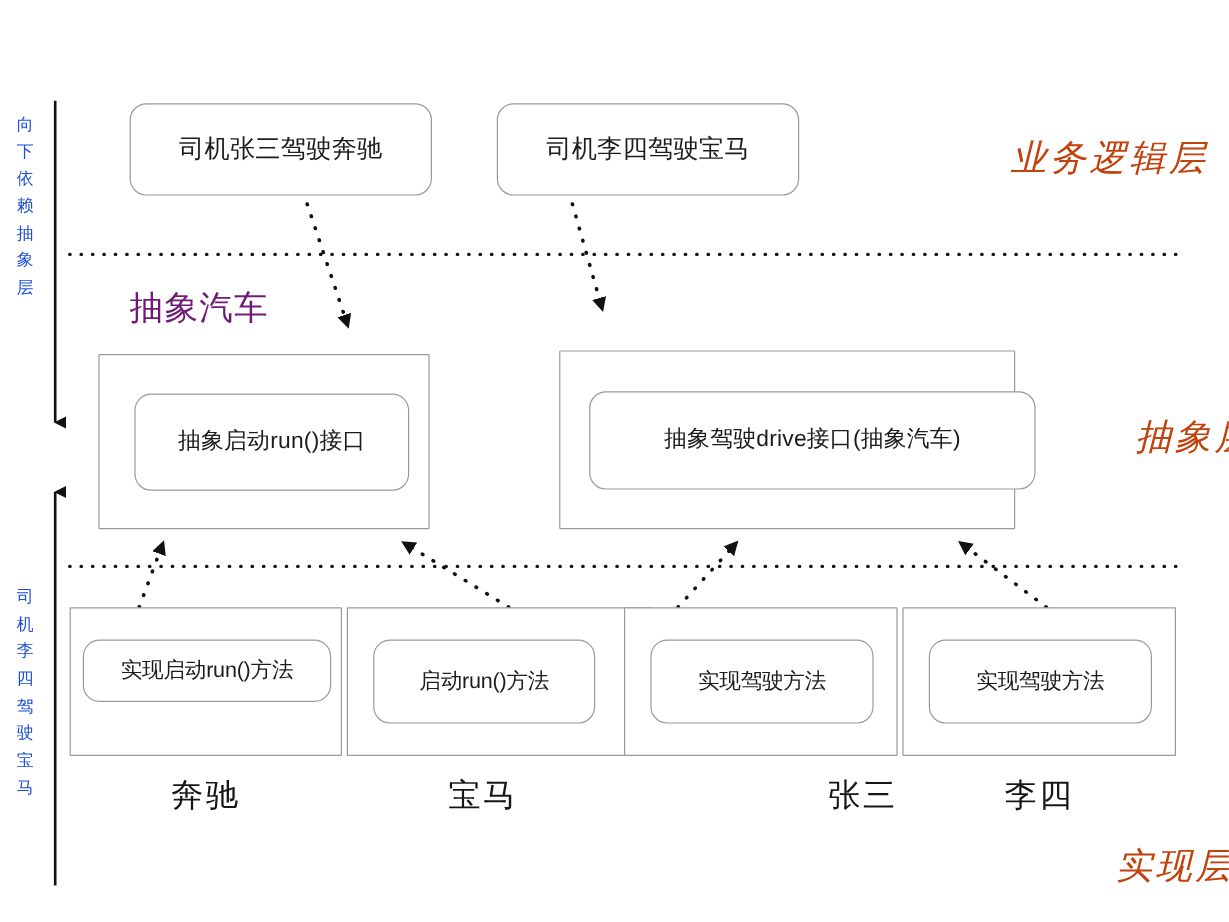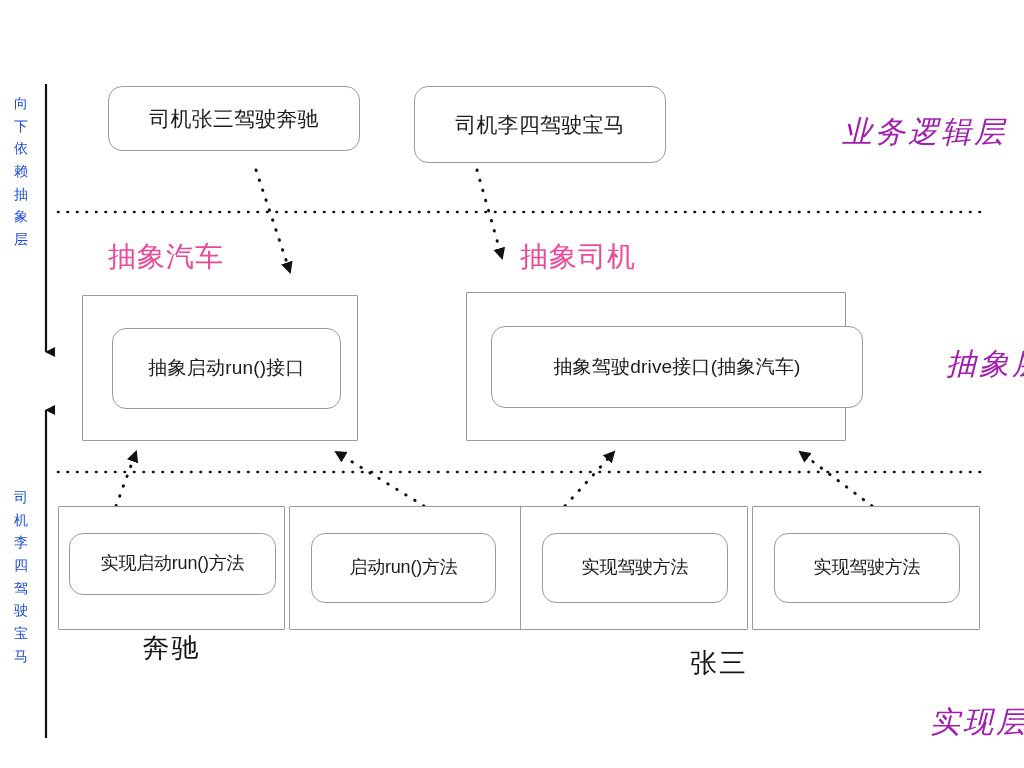--- a/index.html
+++ b/index.html
@@ -60,40 +60,40 @@
   }
   .node-text.tight {
     font-size: 18px;
     letter-spacing: -0.2px;
   }
 
   
   .caption {
     position: absolute;
     font-size: 28px;
-    color: #ec4899;
+    color: #701a75;
     white-space: nowrap;
     letter-spacing: 1px;
   }
   .impl-caption {
     position: absolute;
     font-size: 27px;
     color: #161616;
     white-space: nowrap;
     text-align: center;
     letter-spacing: 2px;
   }
 
   
   .layer-name {
     position: absolute;
     font-family: "Liberation Serif", "DejaVu Serif", serif;
     font-style: italic;
     font-size: 30px;
-    color: #a21caf;
+    color: #c2410c;
     white-space: nowrap;
     letter-spacing: 3px;
     font-weight: 400;
   }
 
   
   .axis-label {
     position: absolute;
     width: 26px;
     font-size: 14px;
@@ -144,69 +144,70 @@
 
     <line x1="565" y1="506" x2="614" y2="452" stroke="#111111" stroke-width="3" stroke-linecap="round" stroke-dasharray="0.5 10" marker-end="url(#dot-arrow)"></line>
 
     <line x1="872" y1="506" x2="800" y2="452" stroke="#111111" stroke-width="3" stroke-linecap="round" stroke-dasharray="0.5 10" marker-end="url(#dot-arrow)"></line>
   </svg>
 
   <div class="axis-label" style="left:8px; top:92px;">向下依赖抽象层</div>
 
   <div class="axis-label" style="left:8px; top:486px;">司机李四驾驶宝马</div>
 
-  <div class="node round-box" style="left:108px; top:86px; width:252px; height:65px;">
+  <div class="node round-box" style="left:108px; top:86px; width:252px; height:77px;font-family:Liberation Serif, serif;">
     <span class="node-text">司机张三驾驶奔驰</span>
   </div>
 
   <div class="node round-box" style="left:414px; top:86px; width:252px; height:77px;text-align:center;">
     <span class="node-text">司机李四驾驶宝马</span>
   </div>
 
   <div class="layer-name" style="left:842px; top:112px;">业务逻辑层</div>
 
   <div class="caption" style="left:108px; top:238px;">抽象汽车</div>
 
-  <div class="caption" style="left:520px; top:238px;">抽象司机</div>
 
   <div class="node sharp-box" style="left:82px; top:295px; width:276px; height:146px;">
     <div class="node round-box" style="left:29px; top:32px; width:229px; height:81px; position:absolute;">
       <span class="node-text small">抽象启动run()接口</span>
     </div>
   </div>
 
   <div class="node sharp-box" style="left:466px; top:292px; width:380px; height:149px;">
     <div class="node round-box" style="left:24px; top:33px; width:372px; height:82px; position:absolute;">
       <span class="node-text small">抽象驾驶drive接口(抽象汽车)</span>
     </div>
   </div>
 
   <div class="layer-name" style="left:902px; top:344px;margin-left:44px;">抽象层</div>
 
   <div class="node sharp-box" style="left:58px; top:506px; width:227px; height:124px;">
-    <div class="node round-box" style="left:10px; top:26px; width:207px; height:62px; position:absolute;">
+    <div class="node round-box" style="left:10px; top:26px; width:207px; height:52px; position:absolute;">
       <span class="node-text tight">实现启动run()方法</span>
     </div>
   </div>
-  <div class="impl-caption" style="left:58px; top:630px; width:227px;">奔驰</div>
+  <div class="impl-caption" style="left:58px; top:645px; width:227px;">奔驰</div>
 
   <div class="node sharp-box" style="left:289px; top:506px; width:255px; height:124px;">
     <div class="node round-box" style="left:21px; top:26px; width:185px; height:70px; position:absolute;">
       <span class="node-text tight">启动run()方法</span>
     </div>
   </div>
+  <div class="impl-caption" style="left:289px; top:645px; width:227px;">宝马</div>
 
   <div class="node sharp-box" style="left:520px; top:506px; width:228px; height:124px;">
     <div class="node round-box" style="left:21px; top:26px; width:186px; height:70px; position:absolute;">
       <span class="node-text tight">实现驾驶方法</span>
     </div>
   </div>
   <div class="impl-caption" style="left:520px; top:645px; width:228px;text-align:right;">张三</div>
 
   <div class="node sharp-box" style="left:752px; top:506px; width:228px; height:124px;">
     <div class="node round-box" style="left:21px; top:26px; width:186px; height:70px; position:absolute;">
       <span class="node-text tight">实现驾驶方法</span>
     </div>
   </div>
+  <div class="impl-caption" style="left:752px; top:645px; width:228px;">李四</div>
 
   <div class="layer-name" style="left:930px; top:702px;font-family:Liberation Serif, serif;">实现层</div>
 
 </div>
 
 </body></html>

